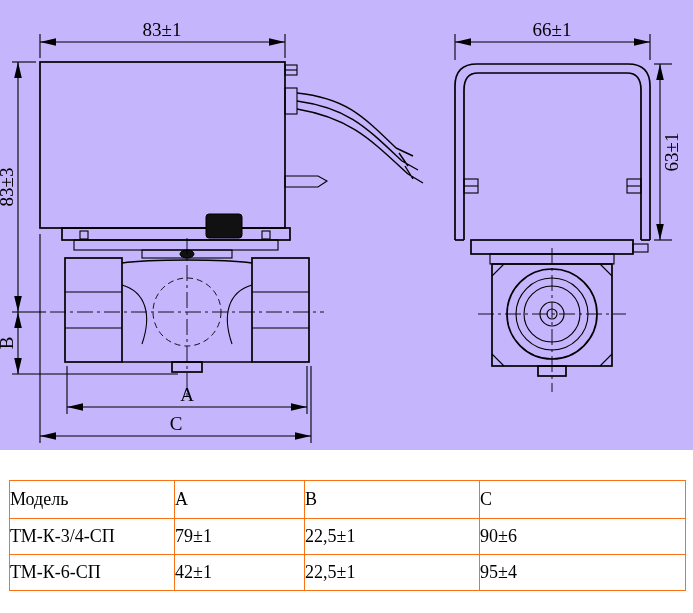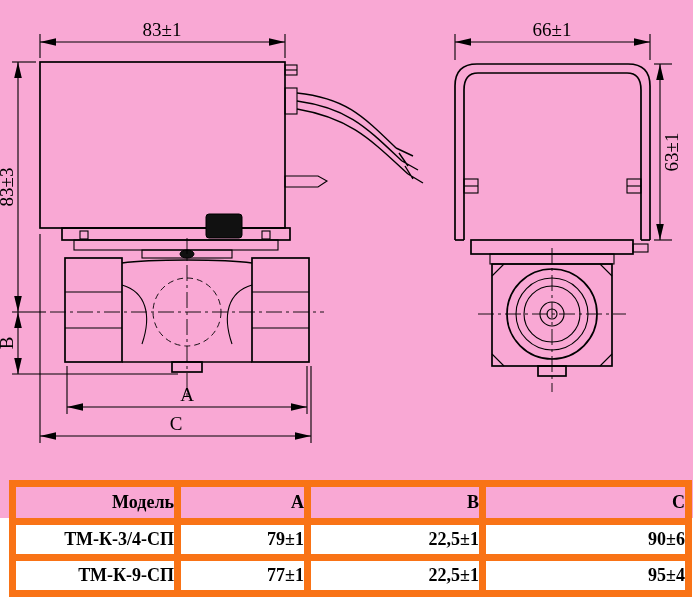--- a/index.html
+++ b/index.html
@@ -1,30 +1,30 @@
 <!DOCTYPE html>
 <html><head>
 <meta charset="utf-8">
 <style>
   html,body { margin:0; padding:0; background:#fff; }
   body { width:693px; height:613px; overflow:hidden; font-family:"Liberation Serif", serif; }
-  .canvas { position:relative; width:693px; height:518px; background:#f9a8d4; }
+  .canvas { position:relative; width:693px; height:450px; background:#c4b5fd; }
   svg { display:block; }
   svg text { font-family:"Liberation Serif", serif; font-size:19px; fill:#000; }
   .obj  { fill:none; stroke:#000; stroke-width:1.7; }
   .thin { fill:none; stroke:#000; stroke-width:1.1; }
   .dim  { fill:none; stroke:#000; stroke-width:1.1; }
   .cl   { fill:none; stroke:#000; stroke-width:0.9; stroke-dasharray:16 4 3 4; }
   .dash { fill:none; stroke:#000; stroke-width:0.9; stroke-dasharray:6 4; }
   .wire { fill:none; stroke:#000; stroke-width:1.4; }
   .solid{ fill:#111; stroke:#000; stroke-width:1; }
   table.spec { border-collapse:collapse; table-layout:fixed; width:676px; margin:18px 0 0 9px; }
   table.spec th, table.spec td {
-    border:7px solid #f97316; text-align:right; vertical-align:middle;
-    font-size:18px; font-weight:bold; padding:0;
+    border:1px solid #f97316; text-align:left; vertical-align:middle;
+    font-size:18px; font-weight:normal; padding:0;
   }
   table.spec tr.hd  { height:38px; }
   table.spec tr.row { height:36px; }
 </style>
 </head>
 <body>
 
 <div class="canvas">
 
   <svg width="693" height="462" viewBox="0 0 693 462">
@@ -193,21 +193,21 @@
       <th>B</th>
       <th>C</th>
     </tr>
     <tr class="row">
       <td>ТМ-К-3/4-СП</td>
       <td>79±1</td>
       <td>22,5±1</td>
       <td>90±6</td>
     </tr>
     <tr class="row">
-      <td>ТМ-К-9-СП</td>
-      <td>77±1</td>
+      <td>ТМ-К-6-СП</td>
+      <td>42±1</td>
       <td>22,5±1</td>
       <td>95±4</td>
     </tr>
   </tbody>
     </table>
 
 </div>
 
 </body></html>

